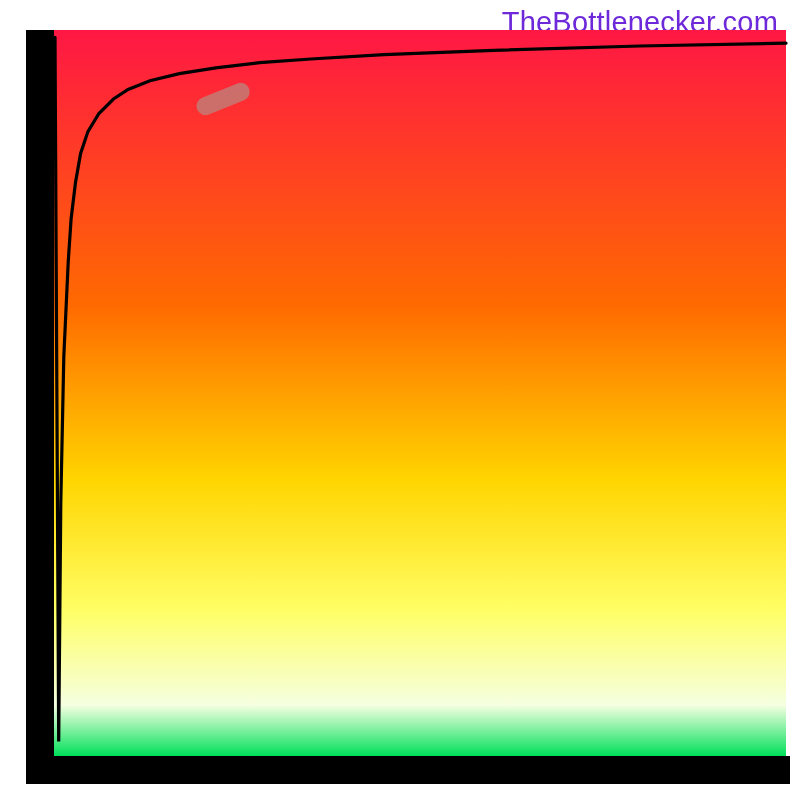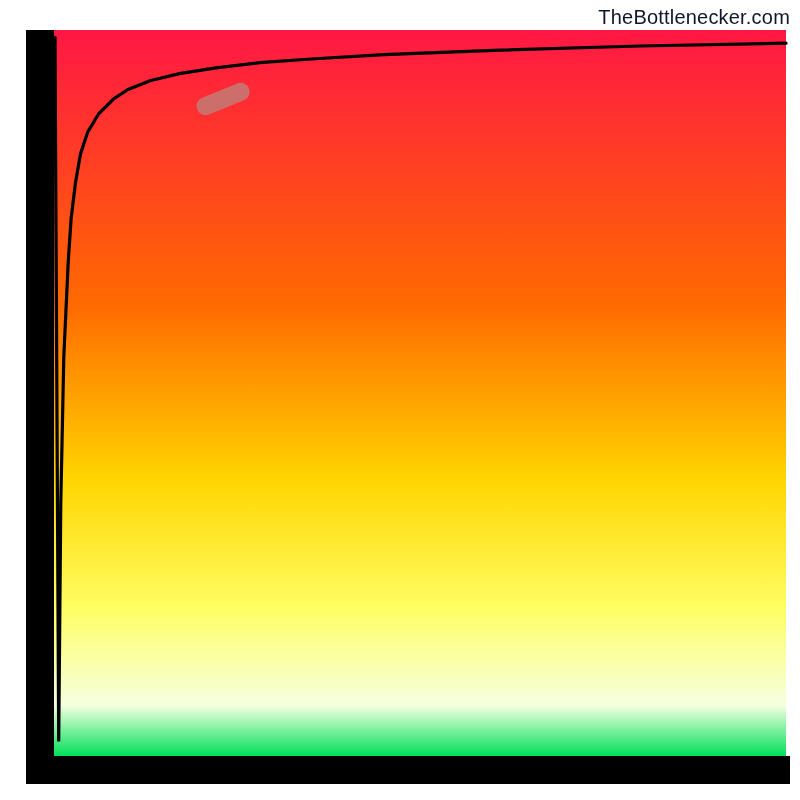--- a/index.html
+++ b/index.html
@@ -12,23 +12,23 @@
     font-family: Arial, Helvetica, sans-serif;
   }
   .stage {
     position: relative;
     width: 800px;
     height: 800px;
   }
   .watermark {
     position: absolute;
     top: 6px;
-    right: 10px;
-    color: #0f172a;
-    font-size: 20px;
+    right: 22px;
+    color: #6d28d9;
+    font-size: 29px;
     letter-spacing: 0.2px;
     font-weight: 400;
     user-select: none;
   }
   svg.chart {
     position: absolute;
     top: 0;
     left: 0;
     width: 800px;
     height: 800px;

